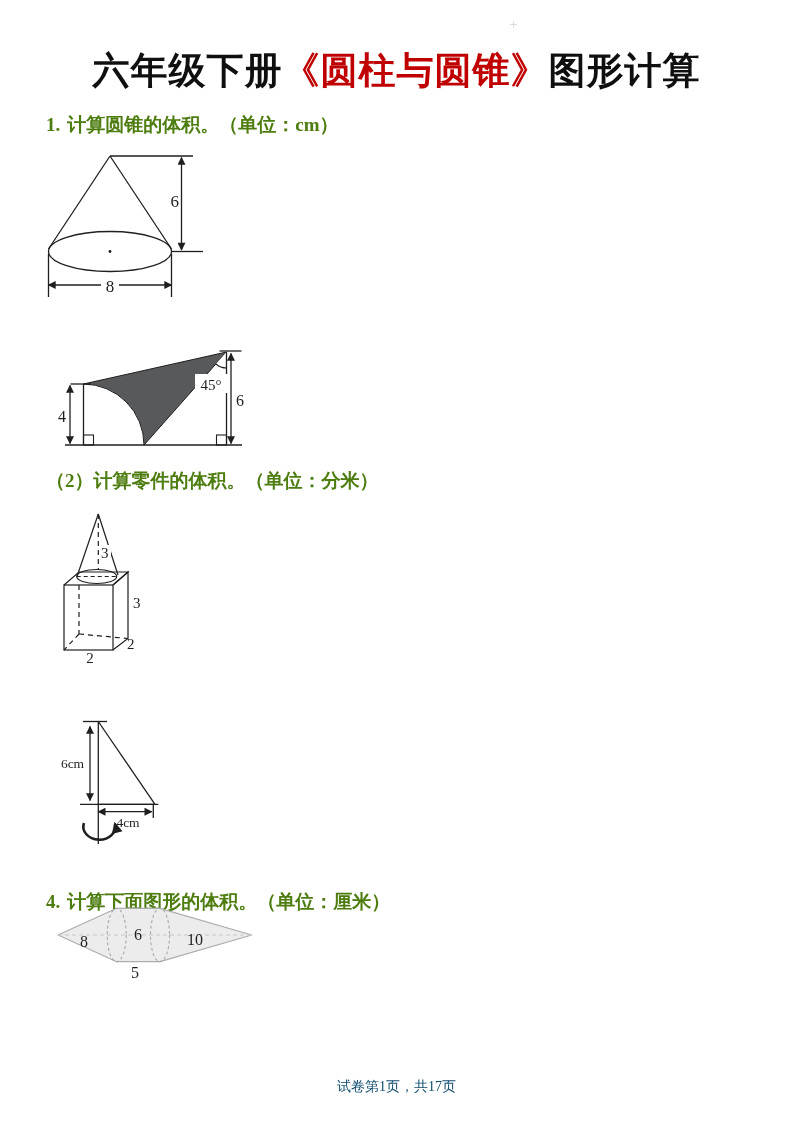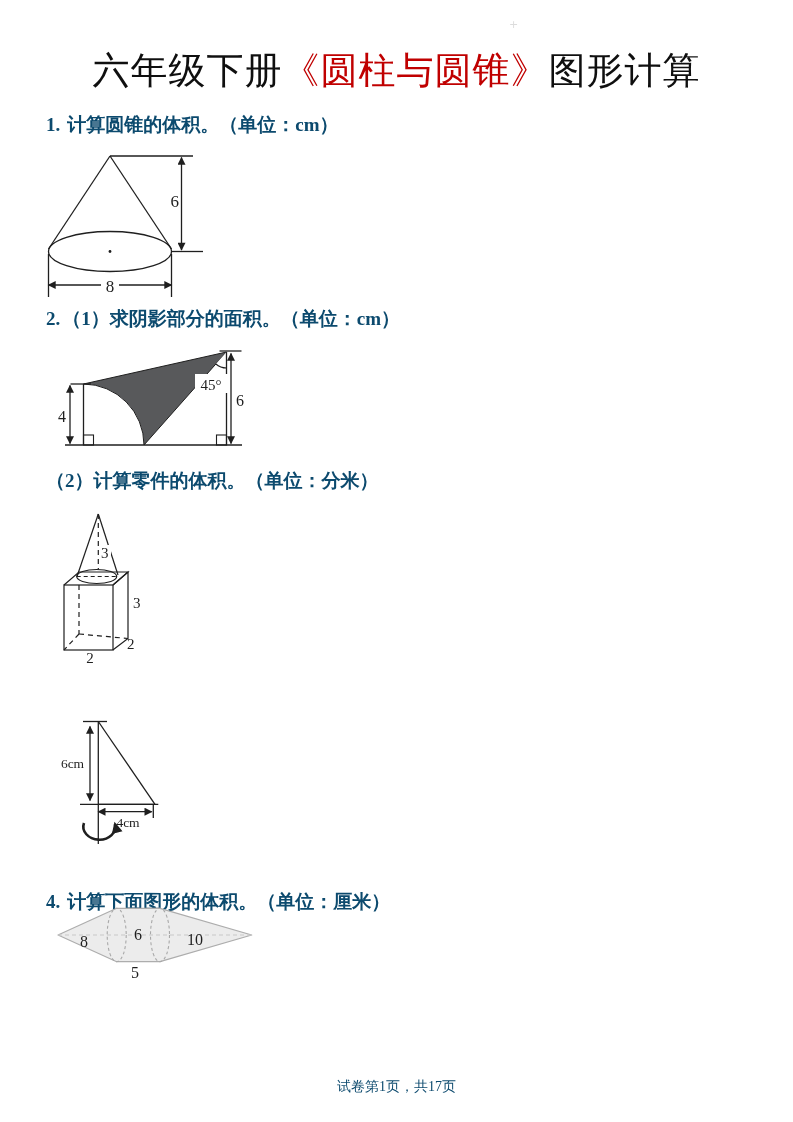--- a/index.html
+++ b/index.html
@@ -3,26 +3,26 @@
 <meta charset="utf-8">
 <style>
   html,body{margin:0;padding:0;background:#ffffff;}
   .page{
     position:relative;width:793px;height:1122px;background:#ffffff;overflow:hidden;
     font-family:"Liberation Serif","DejaVu Serif",serif;color:#111;
   }
   .title{
     position:absolute;top:46px;left:0;width:100%;text-align:center;
     font-family:"Liberation Sans","DejaVu Sans",sans-serif;
-    font-size:37px;font-weight:normal;letter-spacing:1px;white-space:nowrap;color:#0f0f0f;
+    font-size:37px;font-weight:bold;letter-spacing:1px;white-space:nowrap;color:#0f0f0f;
   }
   .title .red{color:#c00000;}
   .q{
     position:absolute;left:46px;margin:0;font-size:19px;font-weight:bold;
-    white-space:nowrap;color:#0c4a6e;line-height:26px;text-align:center;
+    white-space:nowrap;color:#4d7c0f;line-height:26px;text-align:center;
   }
   .qnum{margin-right:7px;}
   .fig{position:absolute;}
   svg text{font-family:"Liberation Serif","DejaVu Serif",serif;fill:#1f1f1f;font-weight:normal;}
   .dim{font-size:17px;}
   .dimm{font-size:16px;}
   .dims{font-size:15px;}
   .dimxs{font-size:13.5px;}
   .footer{
     position:absolute;top:1078px;left:0;width:100%;text-align:center;
@@ -58,21 +58,20 @@
       <line x1="8.5" y1="106" x2="8.5" y2="149"></line>
       <line x1="131.5" y1="106" x2="131.5" y2="149"></line>
       <line x1="8.5" y1="137" x2="131.5" y2="137" marker-start="url(#ah1)" marker-end="url(#ah1)"></line>
     </g>
     <circle cx="70" cy="103.5" r="1.4" fill="#1f1f1f"></circle>
     <rect x="61" y="126" width="18" height="20" fill="#ffffff"></rect>
     <text class="dim" x="139" y="59" text-anchor="end">6</text>
     <text class="dim" x="70" y="144" text-anchor="middle">8</text>
   </svg>
 
-  <p class="q" style="top:306px"><span class="qnum" style="margin-right:2px">2.</span><span>（1）求阴影部分的面积。（单位：cm）</span></p>
 
   <svg class="fig" style="left:45px;top:344px" width="230" height="110" viewBox="0 0 230 110">
     <defs>
       <marker id="ah2" viewBox="0 0 10 10" refX="9" refY="5" markerWidth="9" markerHeight="8" markerUnits="userSpaceOnUse" orient="auto-start-reverse">
           <path d="M0,0 L10,5 L0,10 Z" fill="#1f1f1f"></path>
         </marker>
     </defs>
     <path d="M38.5,40 L181.5,8 L99,101 A61 61 0 0 0 38.5,40 Z" fill="#58595b" stroke="#1f1f1f" stroke-width="1" stroke-linejoin="round"></path>
     <path d="M181.5,8 L170.9,20 A16 16 0 0 0 181.5,24 Z" fill="#ffffff"></path>
     <path d="M170.9,20 A16 16 0 0 0 181.5,24" fill="none" stroke="#1f1f1f" stroke-width="1.2"></path>

